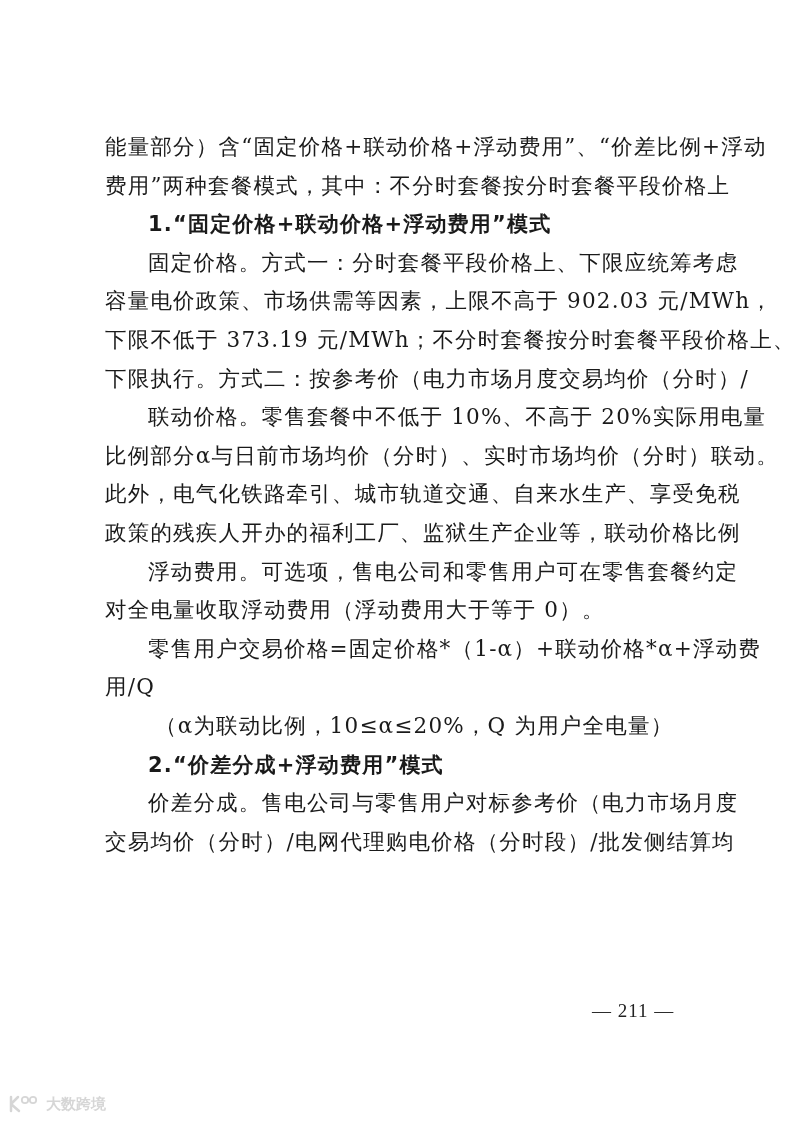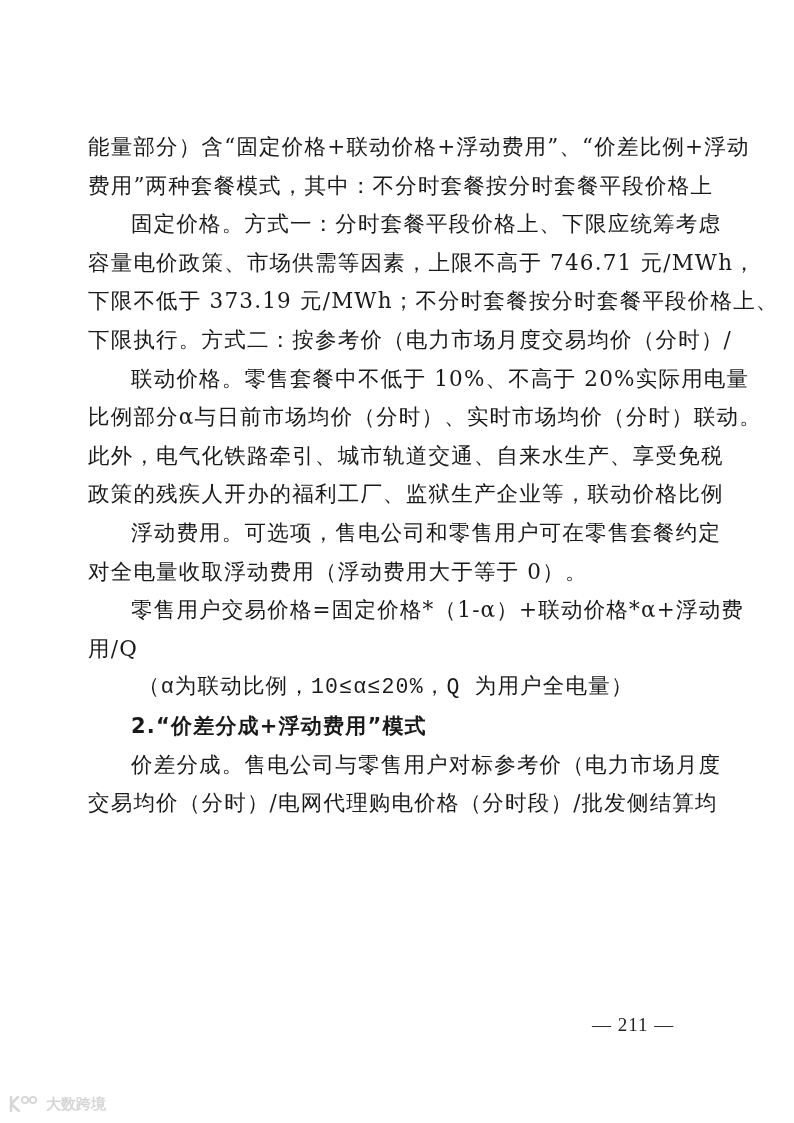--- a/index.html
+++ b/index.html
@@ -10,21 +10,21 @@
     body {
       width: 794px;
       height: 1123px;
       position: relative;
       overflow: hidden;
       font-family: "DejaVu Serif", "Liberation Serif", serif;
       color: #1a1a1a;
     }
     .page {
       position: absolute;
-      left: 88px;
+      left: 105px;
       top: 128px;
       width: 592px;
     }
     .line {
       font-size: 21.5px;
       line-height: 38.6px;
       height: 38.6px;
       white-space: nowrap;
       letter-spacing: 1.2px;
       text-align: justify;
@@ -36,31 +36,29 @@
     .indent {
       padding-left: 43px;
     }
     .heading {
       font-weight: bold;
       font-family: "DejaVu Sans", "Liberation Sans", sans-serif;
       font-size: 21px;
     }
     .formula-note {
       padding-left: 50px;
-      font-family: Liberation Mono, monospace;
     }
     .page-number {
       position: absolute;
       top: 1000px;
       left: 592px;
       font-size: 19px;
       font-family: "Liberation Serif", "DejaVu Serif", serif;
       color: #222;
       letter-spacing: 1px;
-      margin-top: 14px;
     }
     .watermark {
       position: absolute;
       left: 8px;
       top: 1094px;
       display: flex;
       align-items: center;
       gap: 8px;
       color: #d6d6d6;
       font-family: "DejaVu Sans", "Liberation Sans", sans-serif;
@@ -72,22 +70,23 @@
       height: 20px;
       position: relative;
     }
   </style>
 </head>
 <body>
 
 <div class="page">
   <div class="line">能量部分）含“固定价格+联动价格+浮动费用”、“价差比例+浮动</div>
   <div class="line">费用”两种套餐模式，其中：不分时套餐按分时套餐平段价格上</div>
+  <div class="line last indent heading">1.“固定价格+联动价格+浮动费用”模式</div>
   <div class="line indent">固定价格。方式一：分时套餐平段价格上、下限应统筹考虑</div>
-  <div class="line">容量电价政策、市场供需等因素，上限不高于 746.71 元/MWh，</div>
+  <div class="line">容量电价政策、市场供需等因素，上限不高于 902.03 元/MWh，</div>
   <div class="line">下限不低于 373.19 元/MWh；不分时套餐按分时套餐平段价格上、</div>
   <div class="line">下限执行。方式二：按参考价（电力市场月度交易均价（分时）/</div>
   <div class="line indent">联动价格。零售套餐中不低于 10%、不高于 20%实际用电量</div>
   <div class="line">比例部分α与日前市场均价（分时）、实时市场均价（分时）联动。</div>
   <div class="line">此外，电气化铁路牵引、城市轨道交通、自来水生产、享受免税</div>
   <div class="line">政策的残疾人开办的福利工厂、监狱生产企业等，联动价格比例</div>
   <div class="line indent">浮动费用。可选项，售电公司和零售用户可在零售套餐约定</div>
   <div class="line last">对全电量收取浮动费用（浮动费用大于等于 0）。</div>
   <div class="line indent">零售用户交易价格=固定价格*（1-α）+联动价格*α+浮动费</div>
   <div class="line last">用/Q</div>

